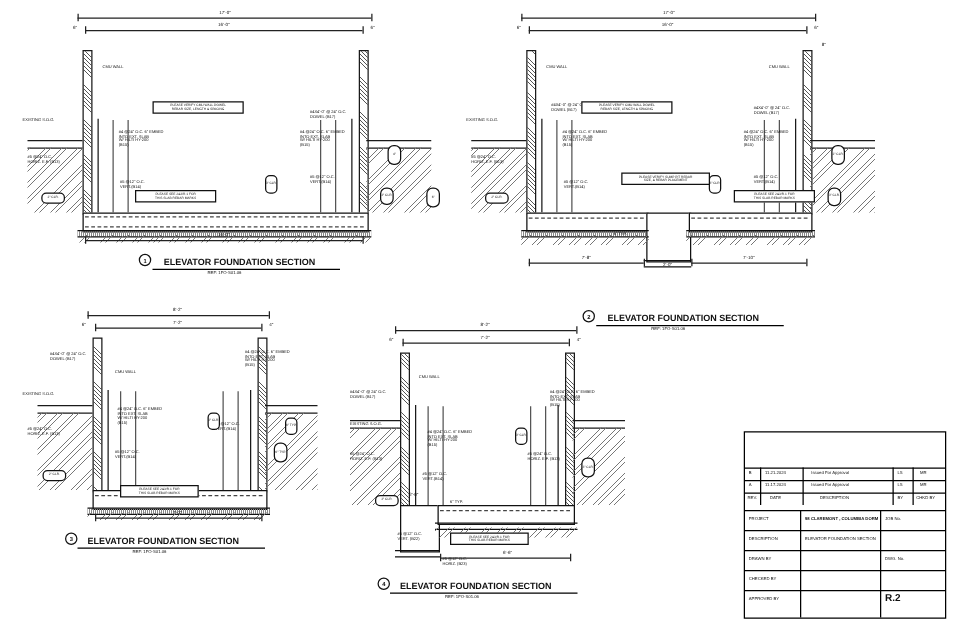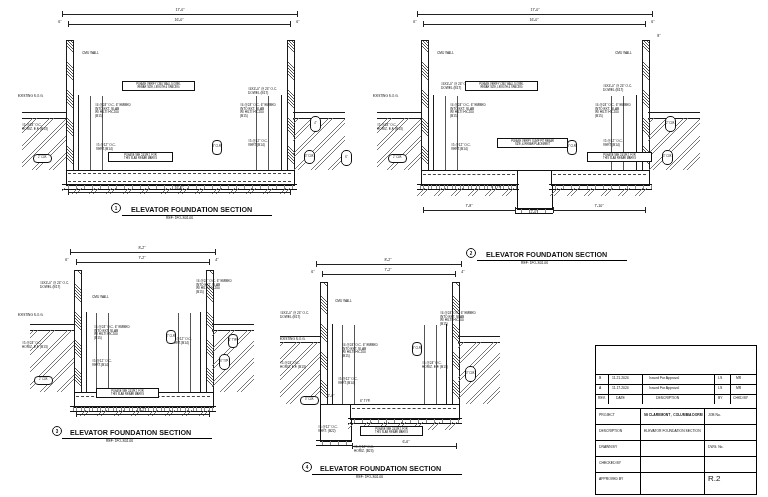--- a/index.html
+++ b/index.html
@@ -447,16 +447,16 @@
 
     <div class="abs tbl" style="left:3px;top:115px;">CHECKED BY</div>
     <div class="abs tbl" style="left:48px;top:115px;"></div>
 
     <div class="abs tbl" style="left:3px;top:131px;">APPROVED BY</div>
     <div class="abs tbl" style="left:48px;top:131px;"></div>
 
     <div class="abs tbl" style="left:112px;top:67px;">JOB No.</div>
     <div class="abs tbl" style="left:112px;top:99px;">DWG. No.</div>
     <div class="abs" style="left:108px;top:110px;width:0;height:38px;border-left:0.6px solid #000;"></div>
-    <div class="abs" style="left:112px;top:128px;font-size:8px;font-weight:normal;">R.2</div>
+    <div class="abs" style="left:112px;top:128px;font-size:8px;font-weight:bold;">R.2</div>
   </div>
 
 </div>
 
 </body></html>

